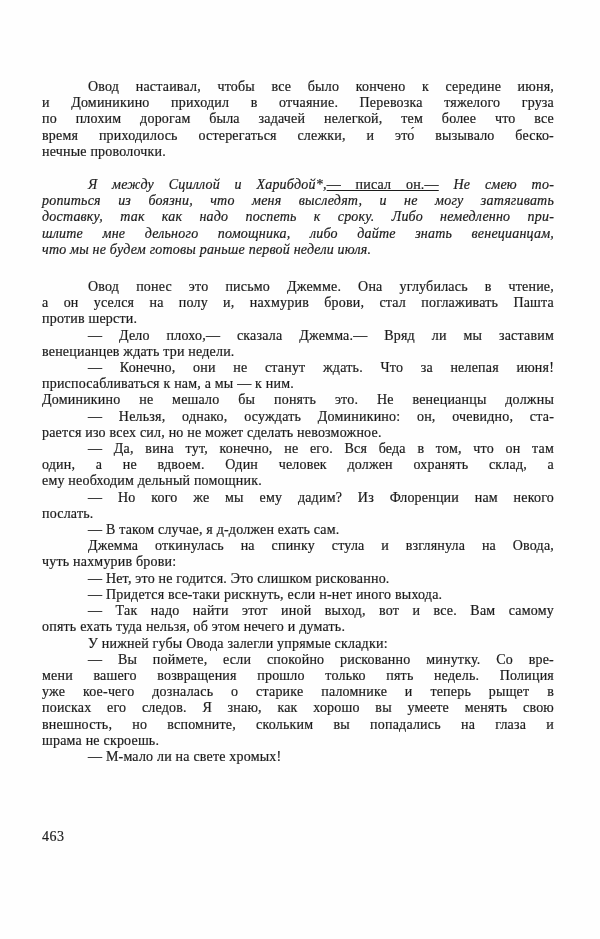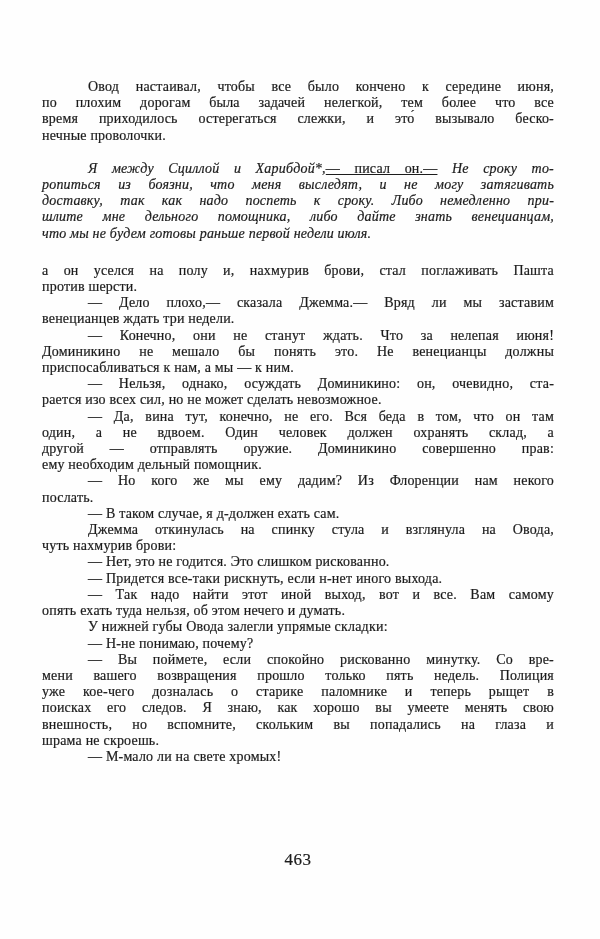--- a/index.html
+++ b/index.html
@@ -47,68 +47,68 @@
     font-style: italic;
     margin-top: 17px;
     margin-bottom: 21px;
   }
   .para.letter .roman {
     font-style: normal;
     text-decoration: underline;
   }
   .page-number {
     position: absolute;
-    top: 850px;
+    top: 829px;
     left: 42px;
     width: 512px;
-    text-align: center;
-    font-size: 17px;
+    font-size: 14px;
     letter-spacing: 0.5px;
     -webkit-text-stroke: 0.2px currentColor;
   }
 </style>
 </head>
 <body>
 
 <div class="book-page">
   <div class="text-block">
       <div class="para">
         <div class="line first">Овод настаивал, чтобы все было кончено к середине июня,</div>
+        <div class="line">и Доминикино приходил в отчаяние. Перевозка тяжелого груза</div>
         <div class="line">по плохим дорогам была задачей нелегкой, тем более что все</div>
         <div class="line">время приходилось остерегаться слежки, и это́ вызывало беско-</div>
         <div class="line last">нечные проволочки.</div>
       </div>
       <div class="para letter">
-        <div class="line first"><span class="ital">Я между Сциллой и Харибдой*,</span><span class="roman">— писал он.—</span><span class="ital"> Не сроку то-</span></div>
+        <div class="line first"><span class="ital">Я между Сциллой и Харибдой*,</span><span class="roman">— писал он.—</span><span class="ital"> Не смею то-</span></div>
         <div class="line">ропиться из боязни, что меня выследят, и не могу затягивать</div>
         <div class="line">доставку, так как надо поспеть к сроку. Либо немедленно при-</div>
         <div class="line">шлите мне дельного помощника, либо дайте знать венецианцам,</div>
         <div class="line last">что мы не будем готовы раньше первой недели июля.</div>
       </div>
       <div class="para">
+        <div class="line first">Овод понес это письмо Джемме. Она углубилась в чтение,</div>
         <div class="line">а он уселся на полу и, нахмурив брови, стал поглаживать Пашта</div>
         <div class="line last">против шерсти.</div>
       </div>
       <div class="para">
         <div class="line first">— Дело плохо,— сказала Джемма.— Вряд ли мы заставим</div>
         <div class="line last">венецианцев ждать три недели.</div>
       </div>
       <div class="para">
         <div class="line first">— Конечно, они не станут ждать. Что за нелепая июня!</div>
+        <div class="line last">приспосабливаться к нам, а мы — к ним.</div>
         <div class="line">Доминикино не мешало бы понять это. Не венецианцы должны</div>
-        <div class="line last">приспосабливаться к нам, а мы — к ним.</div>
       </div>
       <div class="para">
         <div class="line first">— Нельзя, однако, осуждать Доминикино: он, очевидно, ста-</div>
         <div class="line last">рается изо всех сил, но не может сделать невозможное.</div>
       </div>
       <div class="para">
         <div class="line first">— Да, вина тут, конечно, не его. Вся беда в том, что он там</div>
         <div class="line">один, а не вдвоем. Один человек должен охранять склад, а</div>
-        <div class="line">другой — отправлять оружие. Доминикино совершенно прав:</div>
         <div class="line last">ему необходим дельный помощник.</div>
       </div>
       <div class="para">
         <div class="line first">— Но кого же мы ему дадим? Из Флоренции нам некого</div>
         <div class="line last">послать.</div>
       </div>
       <div class="para">
         <div class="line first last">— В таком случае, я д-должен ехать сам.</div>
       </div>
       <div class="para">
@@ -122,23 +122,20 @@
         <div class="line first last">— Придется все-таки рискнуть, если н-нет иного выхода.</div>
       </div>
       <div class="para">
         <div class="line first">— Так надо найти этот иной выход, вот и все. Вам самому</div>
         <div class="line last">опять ехать туда нельзя, об этом нечего и думать.</div>
       </div>
       <div class="para">
         <div class="line first last">У нижней губы Овода залегли упрямые складки:</div>
       </div>
       <div class="para">
-        <div class="line first last">— Н-не понимаю, почему?</div>
-      </div>
-      <div class="para">
         <div class="line first">— Вы поймете, если спокойно рискованно минутку. Со вре-</div>
         <div class="line">мени вашего возвращения прошло только пять недель. Полиция</div>
         <div class="line">уже кое-чего дозналась о старике паломнике и теперь рыщет в</div>
         <div class="line">поисках его следов. Я знаю, как хорошо вы умеете менять свою</div>
         <div class="line">внешность, но вспомните, скольким вы попадались на глаза и</div>
         <div class="line last">шрама не скроешь.</div>
       </div>
       <div class="para">
         <div class="line first last">— М-мало ли на свете хромых!</div>
       </div>

